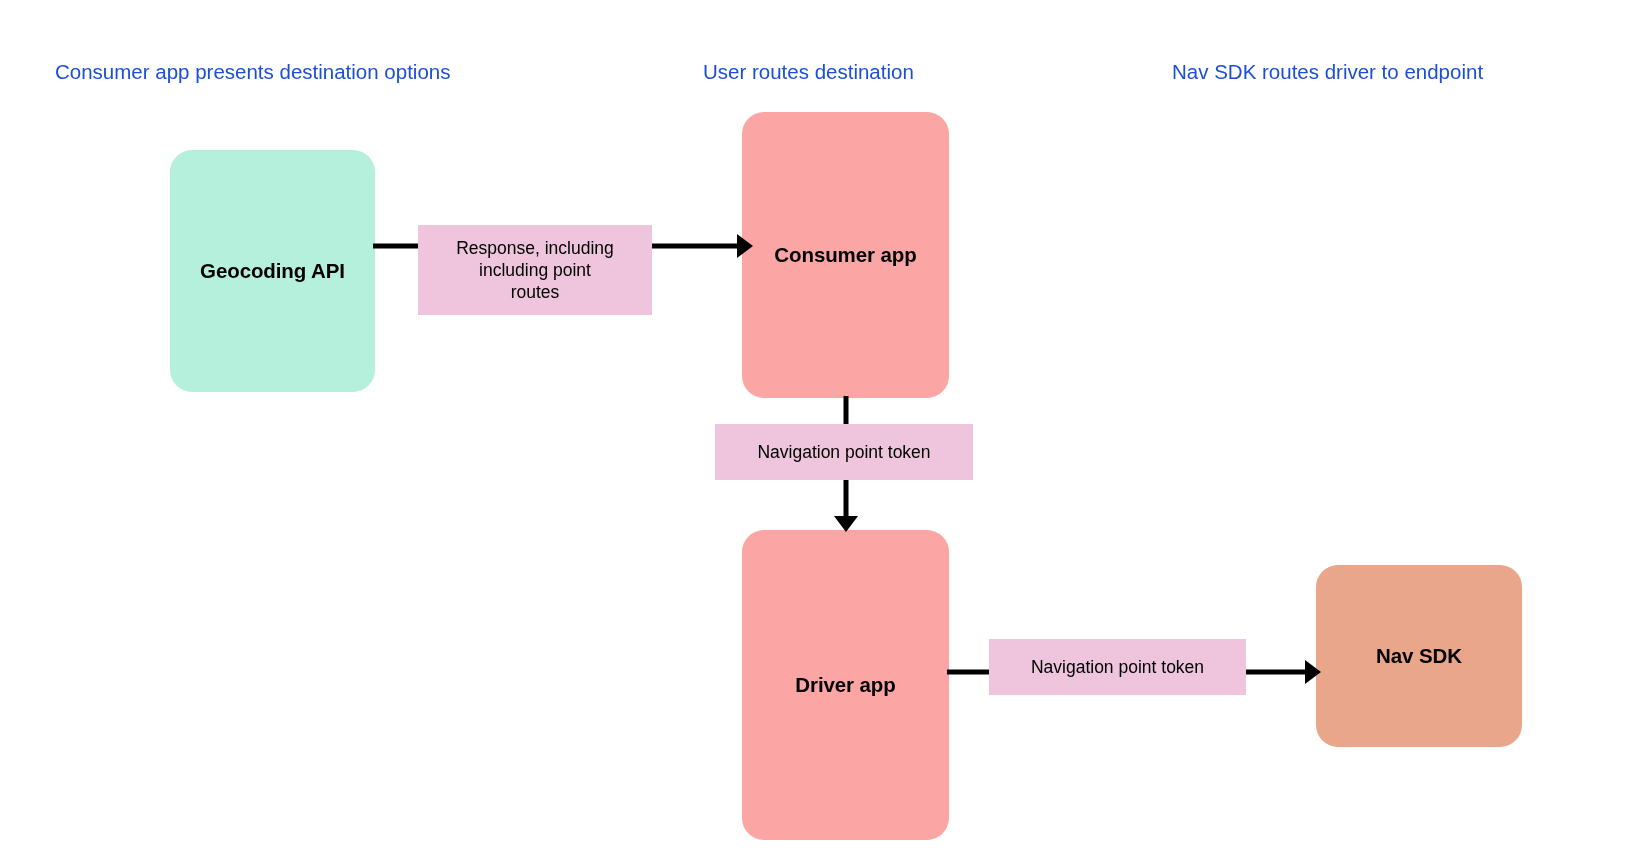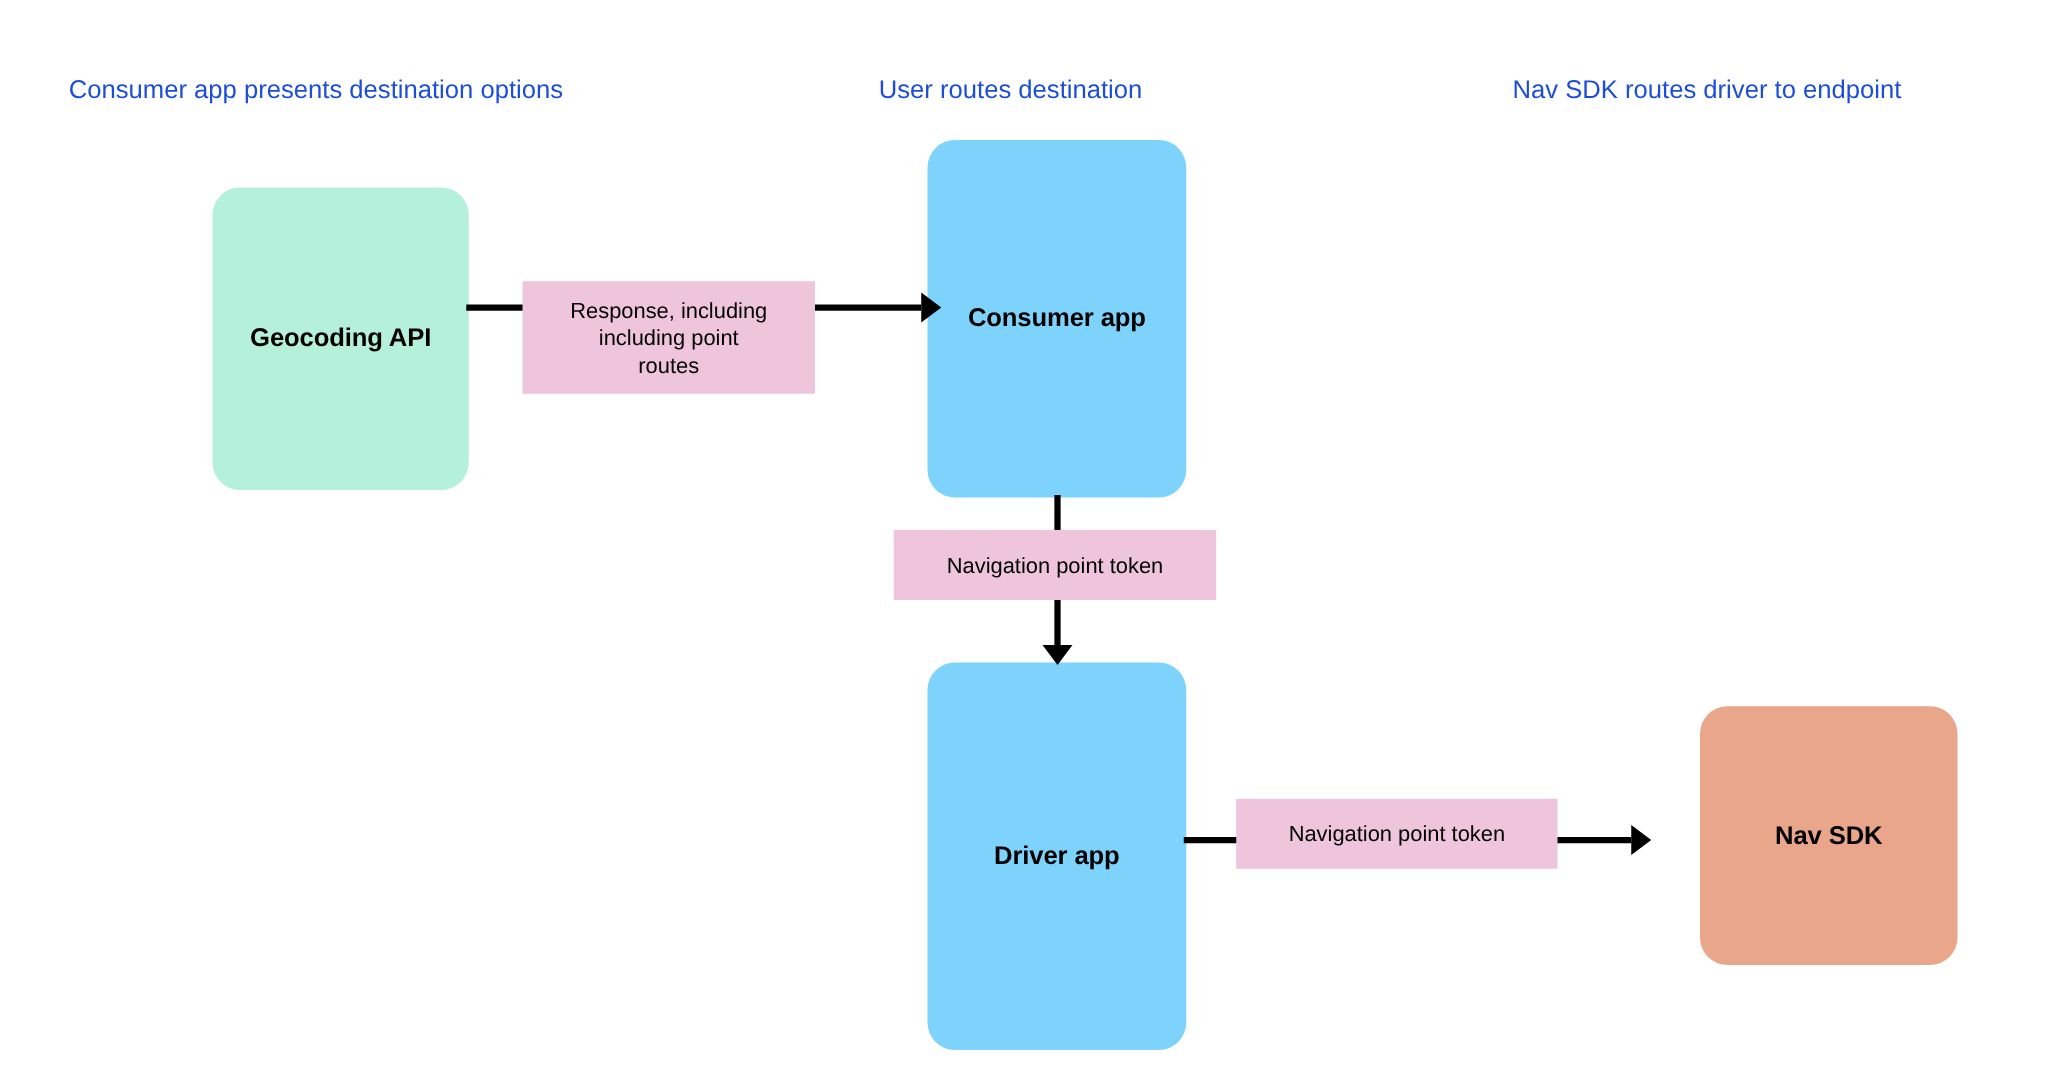--- a/index.html
+++ b/index.html
@@ -41,21 +41,21 @@
   }
   .node-label {
     font-size: 20.5px;
     font-weight: 700;
     color: #000000;
     letter-spacing: -0.1px;
     text-align: center;
     white-space: nowrap;
   }
   .node.mint   { background: #b5f0dc; }
-  .node.blue   { background: #7dd3fc; }
+  .node.blue   { background: #fca5a5; }
   .node.salmon { background: #e9a68b; }
 
   
   .edge-label {
     position: absolute;
     background: #eec5dc;
     display: flex;
     align-items: center;
     justify-content: center;
     box-sizing: border-box;
@@ -78,21 +78,21 @@
 </style>
 </head>
 <body>
 
 <div id="canvas">
 
   <div class="column-heading" style="left:55px; top:60px;">Consumer app presents destination options</div>
 
   <div class="column-heading" style="left:703px; top:60px;">User routes destination</div>
 
-  <div class="column-heading" style="left:1210px; top:60px;">Nav SDK routes driver to endpoint</div>
+  <div class="column-heading" style="left:1172px; top:60px;">Nav SDK routes driver to endpoint</div>
 
   <div class="connector" style="left:373px; top:230px; width:380px; height:32px;">
     <svg width="380" height="32" viewBox="0 0 380 32">
       <line x1="0" y1="16" x2="364" y2="16" stroke="#000000" stroke-width="5"></line>
       <polygon points="364,4 380,16 364,28" fill="#000000"></polygon>
     </svg>
   </div>
 
   <div class="connector" style="left:830px; top:396px; width:32px; height:136px;">
     <svg width="32" height="136" viewBox="0 0 32 136">
@@ -113,21 +113,21 @@
   </div>
 
   <div class="node blue" style="left:742px; top:112px; width:207px; height:286px;">
     <span class="node-label">Consumer app</span>
   </div>
 
   <div class="node blue" style="left:742px; top:530px; width:207px; height:310px;">
     <span class="node-label">Driver app</span>
   </div>
 
-  <div class="node salmon" style="left:1360px; top:565px; width:206px; height:207px;">
+  <div class="node salmon" style="left:1316px; top:565px; width:206px; height:182px;">
     <span class="node-label">Nav SDK</span>
   </div>
 
   <div class="edge-label" style="left:418px; top:213px; width:234px; height:90px;margin-top:12px;">
     <span><span>Response, including</span><br><span>including point</span><br><span>routes</span></span>
   </div>
 
   <div class="edge-label" style="left:715px; top:424px; width:258px; height:56px;">
     <span>Navigation point token</span>
   </div>

